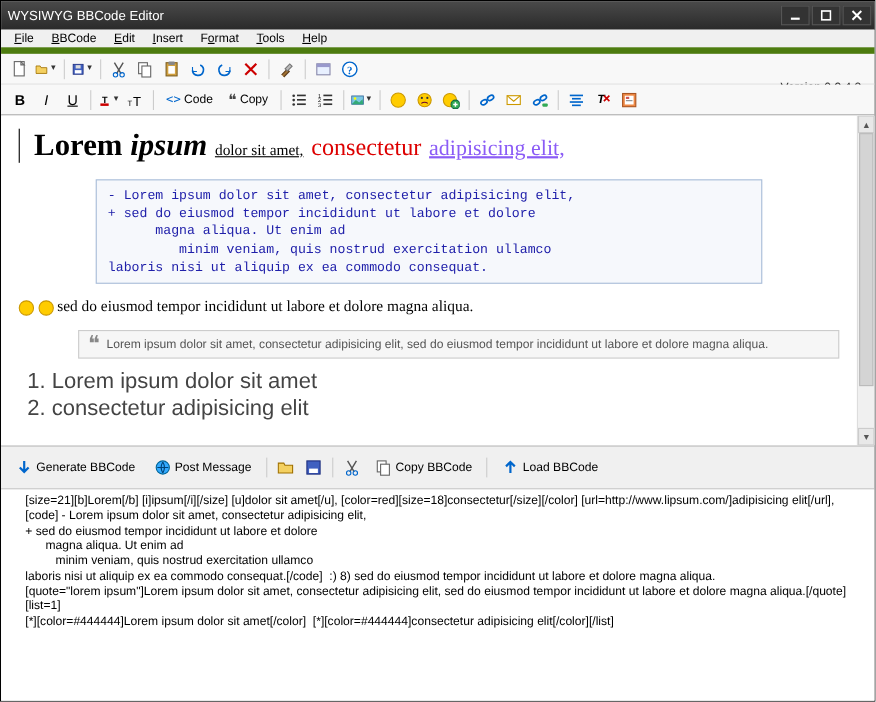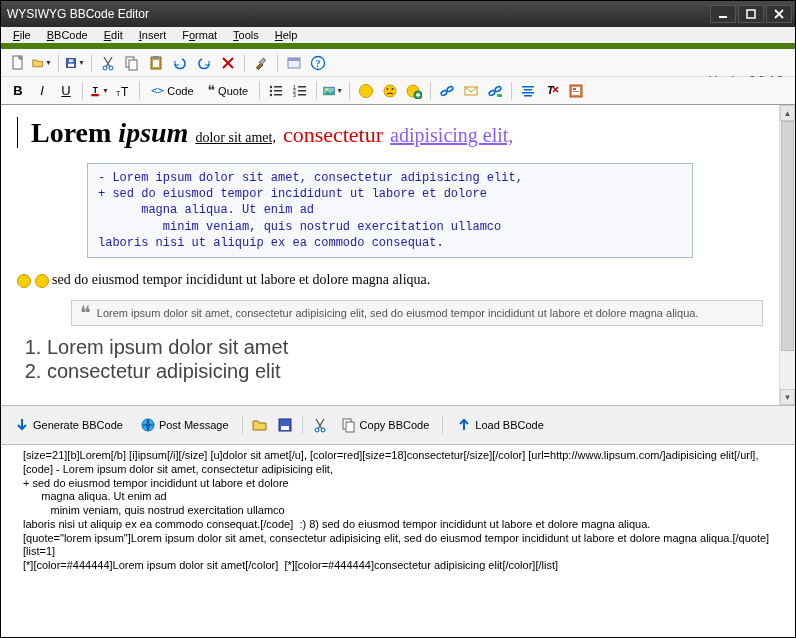--- a/index.html
+++ b/index.html
@@ -185,21 +185,21 @@
           <text x="6" y="13" font-size="12">T</text>
         </svg>
       </div>
     <div class="sep"></div>
     <div class="tbtn wide">
         <span style="font-family:monospace;color:#06c">&lt;&gt;</span>
         <span>Code</span>
       </div>
     <div class="tbtn wide">
         <span style="font-family:Georgia;font-size:14px;color:#444">❝</span>
-        <span>Quote</span>
+        <span>Copy</span>
       </div>
     <div class="sep"></div>
     <div class="tbtn">
         <svg class="ico" viewBox="0 0 16 16">
           <circle cx="3" cy="4" r="1.2" fill="#333"></circle>
           <rect x="6" y="3" width="8" height="1.5" fill="#333"></rect>
           <circle cx="3" cy="8" r="1.2" fill="#333"></circle>
           <rect x="6" y="7" width="8" height="1.5" fill="#333"></rect>
           <circle cx="3" cy="12" r="1.2" fill="#333"></circle>
           <rect x="6" y="11" width="8" height="1.5" fill="#333"></rect>

